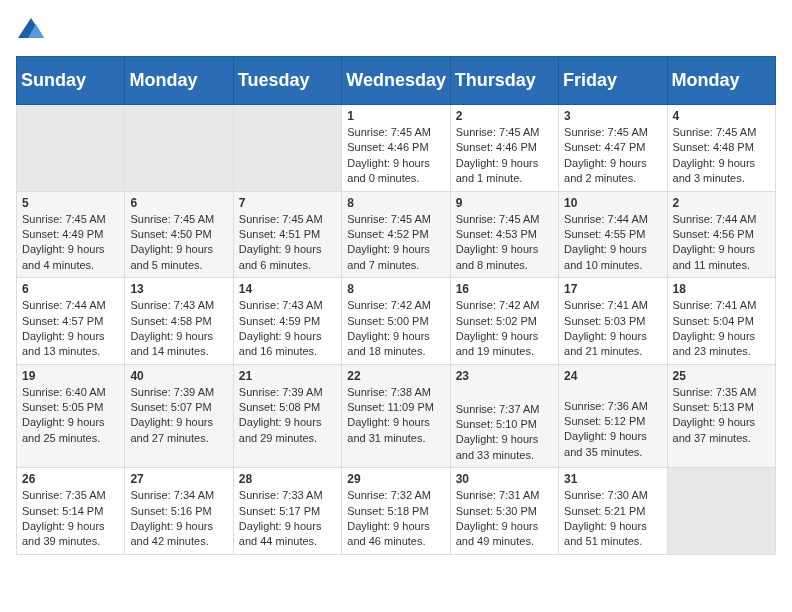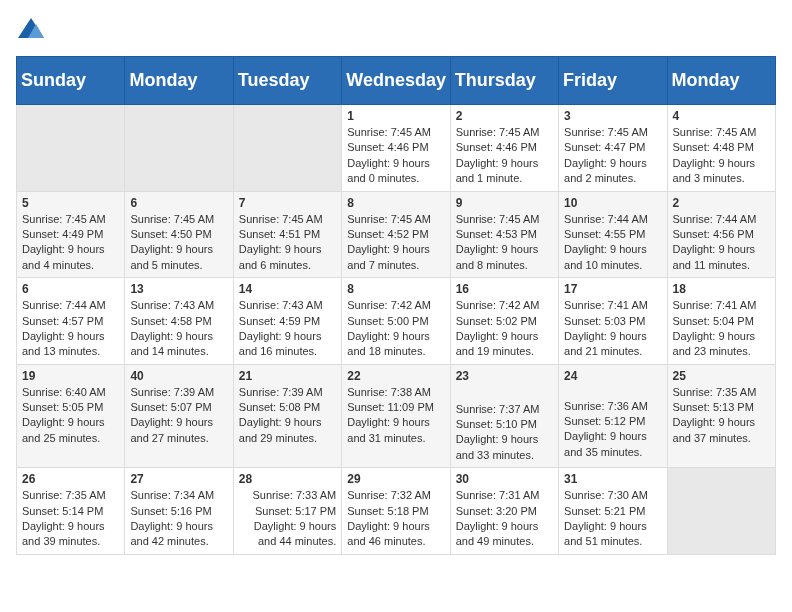--- a/index.html
+++ b/index.html
@@ -323,36 +323,36 @@
         </td>
         <td>
           <span class="day-num">27</span>
           <div class="day-info" style="white-space: pre-line;">Sunrise: 7:34 AM
 Sunset: 5:16 PM
 Daylight: 9 hours
 and 42 minutes.</div>
         </td>
         <td>
           <span class="day-num">28</span>
-          <div class="day-info" style="white-space: pre-line; text-align: right;">Sunrise: 7:33 AM
+          <div class="day-info" style="white-space: pre-line;">Sunrise: 7:33 AM
 Sunset: 5:17 PM
 Daylight: 9 hours
 and 44 minutes.</div>
         </td>
         <td>
           <span class="day-num">29</span>
           <div class="day-info" style="white-space: pre-line;">Sunrise: 7:32 AM
 Sunset: 5:18 PM
 Daylight: 9 hours
 and 46 minutes.</div>
         </td>
         <td>
           <span class="day-num">30</span>
           <div class="day-info" style="white-space: pre-line;">Sunrise: 7:31 AM
-Sunset: 3:20 PM
+Sunset: 5:30 PM
 Daylight: 9 hours
 and 49 minutes.</div>
         </td>
         <td>
           <span class="day-num">31</span>
           <div class="day-info" style="white-space: pre-line;">Sunrise: 7:30 AM
 Sunset: 5:21 PM
 Daylight: 9 hours
 and 51 minutes.</div>
         </td>

